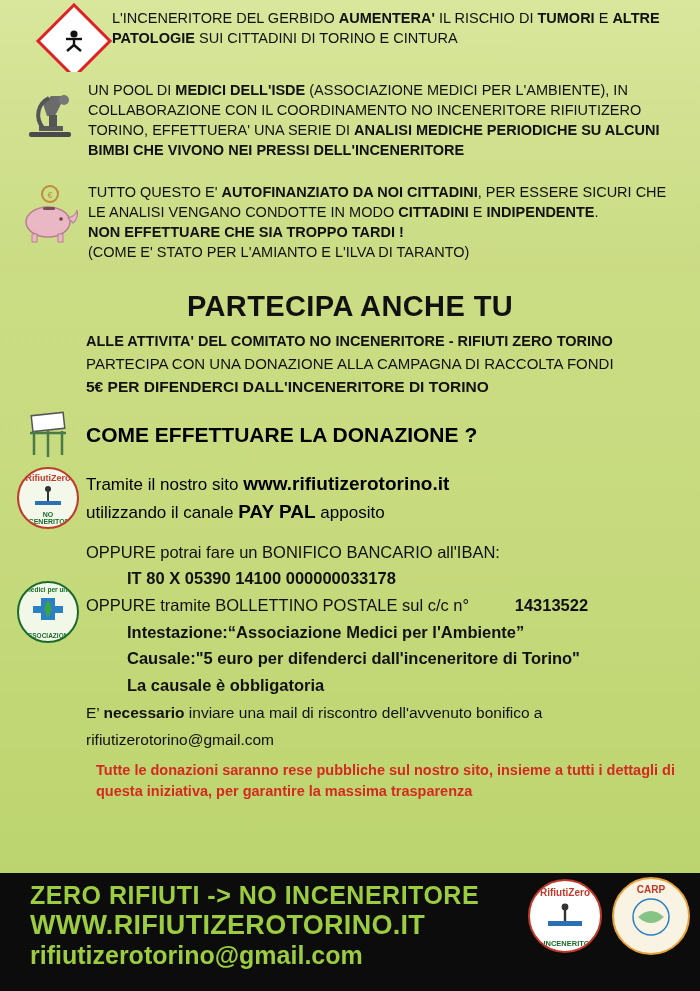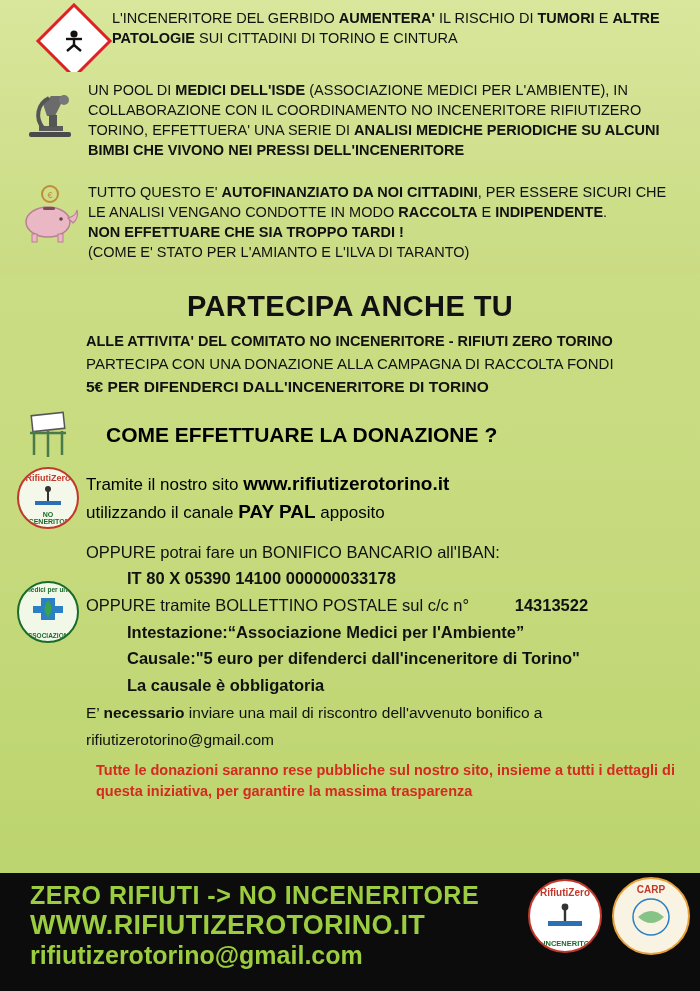--- a/index.html
+++ b/index.html
@@ -217,31 +217,31 @@
         <circle cx="34" cy="10" r="8" fill="none" stroke="#c08a37" stroke-width="2"></circle>
         <text x="34" y="14" font-size="9" text-anchor="middle" fill="#c08a37" font-family="Liberation Sans, sans-serif">€</text>
         <ellipse cx="32" cy="38" rx="22" ry="15" fill="#eab8c4" stroke="#b97f92" stroke-width="1.5"></ellipse>
         <path d="M52 34 q8 -2 9 -8 q2 8 -4 13 Z" fill="#eab8c4" stroke="#b97f92" stroke-width="1.2"></path>
         <circle cx="45" cy="35" r="1.8" fill="#6b4050"></circle>
         <rect x="16" y="50" width="5" height="8" fill="#eab8c4" stroke="#b97f92" stroke-width="1"></rect>
         <rect x="42" y="50" width="5" height="8" fill="#eab8c4" stroke="#b97f92" stroke-width="1"></rect>
         <rect x="27" y="23" width="12" height="3" rx="1.5" fill="#7a4a58"></rect>
       </svg>
     </div>
-    <div class="text-cell">TUTTO QUESTO E' <b>AUTOFINANZIATO DA NOI CITTADINI</b>, PER ESSERE SICURI CHE LE ANALISI VENGANO CONDOTTE IN MODO <b>RACCOLTA</b> E <b>INDIPENDENTE</b>.<br><b>NON EFFETTUARE CHE SIA TROPPO TARDI !</b><br>(COME E' STATO PER L'AMIANTO E L'ILVA DI TARANTO)</div>
+    <div class="text-cell">TUTTO QUESTO E' <b>AUTOFINANZIATO DA NOI CITTADINI</b>, PER ESSERE SICURI CHE LE ANALISI VENGANO CONDOTTE IN MODO <b>CITTADINI</b> E <b>INDIPENDENTE</b>.<br><b>NON EFFETTUARE CHE SIA TROPPO TARDI !</b><br>(COME E' STATO PER L'AMIANTO E L'ILVA DI TARANTO)</div>
   </div>
 
   <div class="partecipa">PARTECIPA ANCHE TU</div>
   <div class="sec">
     <div class="line-a">ALLE ATTIVITA' DEL COMITATO NO INCENERITORE - RIFIUTI ZERO TORINO</div>
     <div class="line-c">PARTECIPA  CON UNA DONAZIONE ALLA CAMPAGNA DI RACCOLTA FONDI</div>
     <div class="line-d">5€ PER DIFENDERCI DALL'INCENERITORE DI TORINO</div>
   </div>
 
-  <div class="row" style="margin-top:10px;gap:20px;">
+  <div class="row" style="margin-top:10px;">
     <div class="icon-cell">
       <svg width="56" height="48" viewBox="0 0 56 48" aria-hidden="true">
         <rect x="12" y="3" width="32" height="16" fill="#fff" stroke="#555" stroke-width="1.5" transform="rotate(-6 28 11)"></rect>
         <path d="M14 20 L14 44 M42 20 L42 44 M28 20 L28 46" stroke="#4a7a4a" stroke-width="2.5" fill="none"></path>
         <path d="M10 22 L46 22" stroke="#4a7a4a" stroke-width="2.5"></path>
       </svg>
     </div>
     <div class="text-cell come">COME EFFETTUARE LA DONAZIONE ?</div>
   </div>
 

